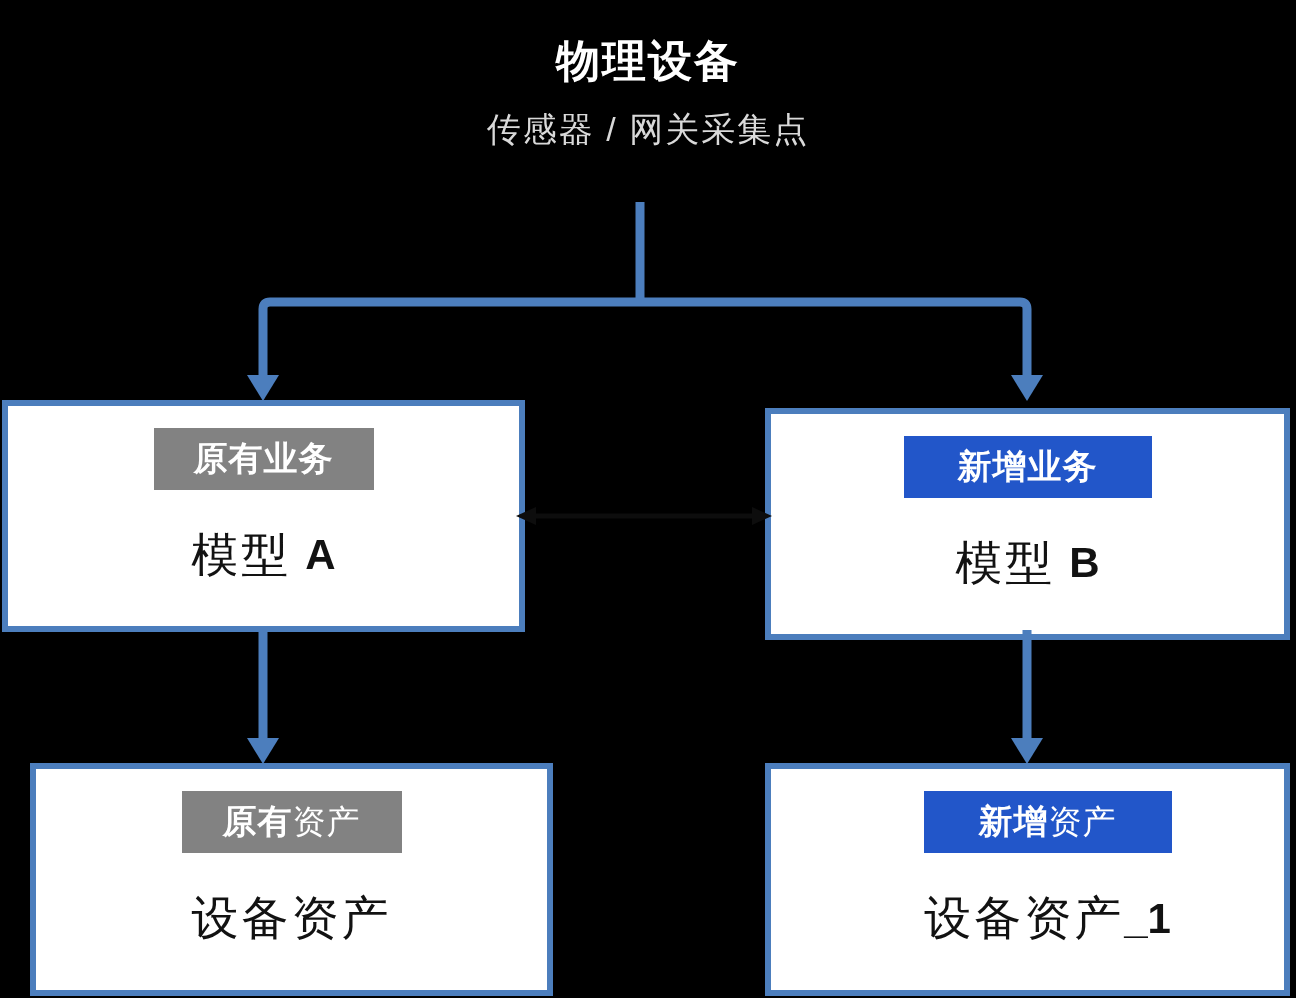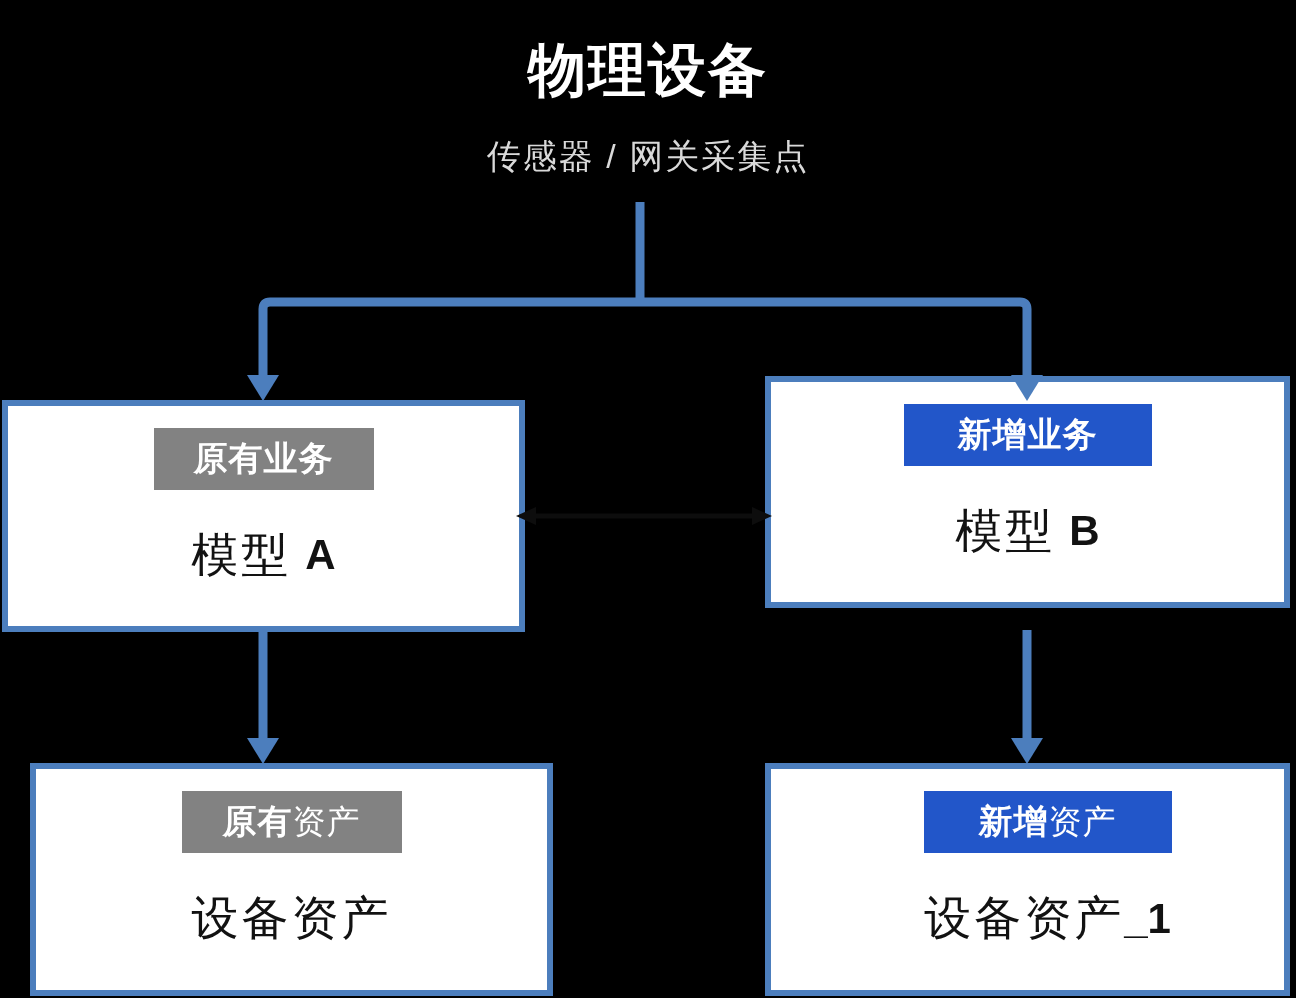--- a/index.html
+++ b/index.html
@@ -15,27 +15,27 @@
 
   
   .header {
     position: absolute;
     top: 0; left: 0; right: 0;
     text-align: center;
     z-index: 3;
   }
   .title {
     margin-top: 32px;
-    font-size: 58px;
+    font-size: 44px;
     font-weight: 700;
     color: #ffffff;
     letter-spacing: 2px;
   }
   .subtitle {
-    margin-top: 24px;
+    margin-top: 16px;
     font-size: 34px;
     font-weight: 400;
     color: #d9d9d9;
     letter-spacing: 2px;
   }
 
   
   .connectors {
     position: absolute;
     inset: 0;
@@ -53,21 +53,21 @@
   .box {
     position: absolute;
     background: #ffffff;
     border: 6px solid #4c7ebd;
     display: flex;
     flex-direction: column;
     align-items: center;
     z-index: 1;
   }
   .box-a { left: 2px;   top: 400px; width: 523px; height: 232px; }
-  .box-b { left: 765px; top: 376px; width: 525px; height: 232px; }
+  .box-b { left: 765px; top: 408px; width: 525px; height: 232px; }
   .box-c { left: 2px;   top: 763px; width: 523px; height: 233px; margin-left: 28px; }
   .box-d { left: 765px; top: 763px; width: 525px; height: 233px; padding-left: 40px; }
 
   .badge {
     margin-top: 22px;
     height: 62px;
     display: flex;
     align-items: center;
     justify-content: center;
     color: #ffffff;

